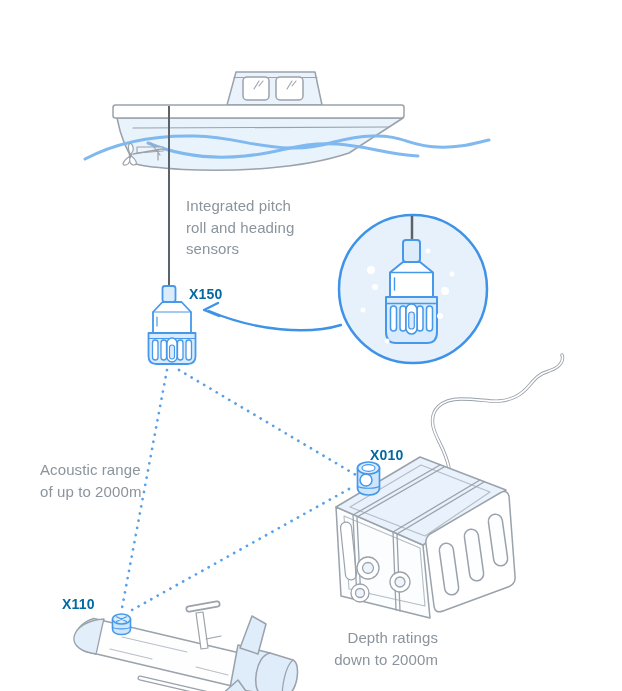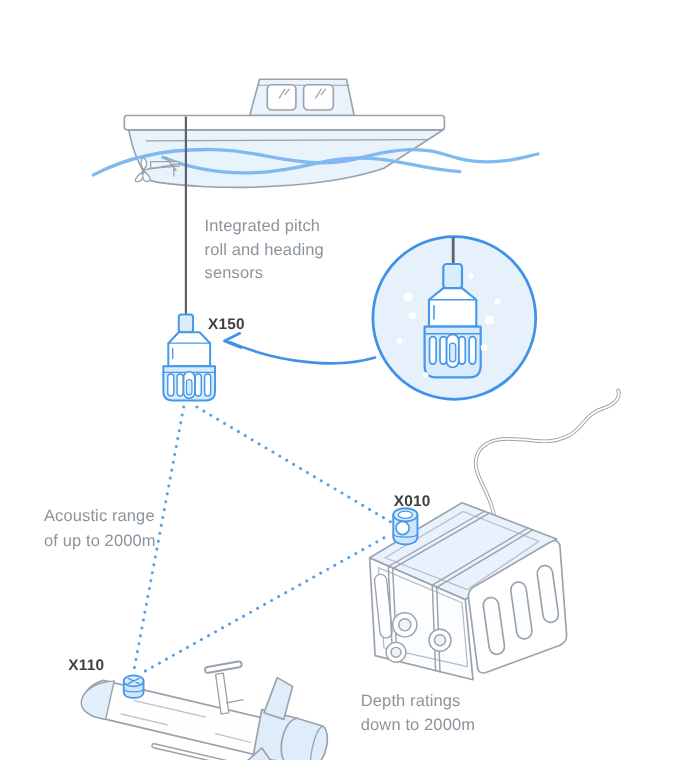--- a/index.html
+++ b/index.html
@@ -1,25 +1,25 @@
 <!DOCTYPE html>
 <html><head>
 <meta charset="utf-8">
 <style>
   html,body{margin:0;padding:0;background:#fff;}
   #stage{position:relative;width:622px;height:691px;background:#ffffff;overflow:hidden;
          font-family:Liberation Sans, sans-serif;margin-top:48px;}
   #art{position:absolute;left:0;top:0;}
   .note{position:absolute;color:#8b949c;font-size:15px;line-height:21.5px;letter-spacing:.1px;}
-  .tag{position:absolute;color:#404040;font-size:14px;font-weight:bold;letter-spacing:.2px;text-align:right;}
+  .tag{position:absolute;color:#0369a1;font-size:14px;font-weight:bold;letter-spacing:.2px;text-align:right;}
   .n-sensors{left:186px;top:147px;width:118px;}
   .n-range{left:40px;top:411px;width:108px;}
-  .n-depth{left:328px;top:579px;width:110px;}
+  .n-depth{left:328px;top:579px;width:110px;text-align:right;}
   .t-x150{left:189px;top:238px;}
-  .t-x010{left:358px;top:399px;}
+  .t-x010{left:370px;top:399px;}
   .t-x110{left:62px;top:548px;}
 </style>
 </head>
 <body>
 
 <div id="stage">
 
 <svg id="art" width="622" height="691" viewBox="0 0 622 691">
 
   <g stroke="#9aa2ab" stroke-width="1.5" fill="none" stroke-linejoin="round" stroke-linecap="round">

